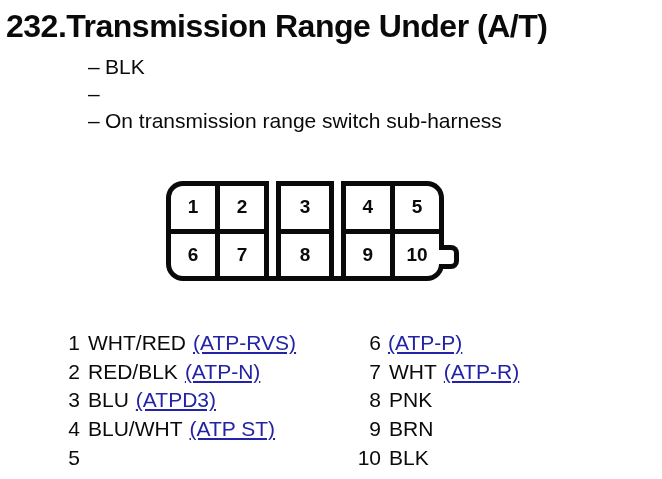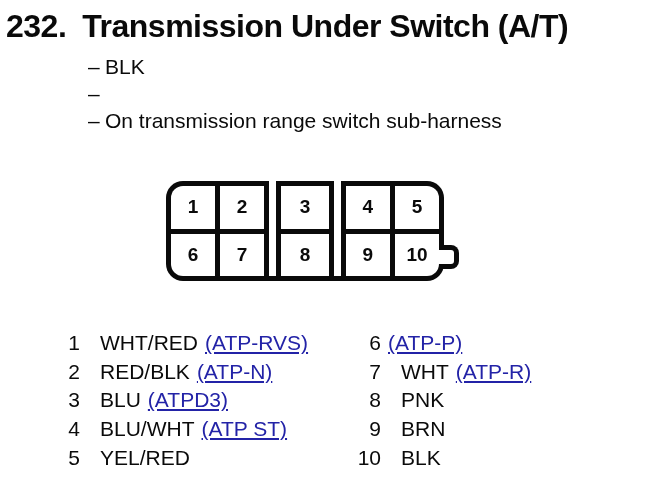--- a/index.html
+++ b/index.html
@@ -20,21 +20,20 @@
     color: var(--ink);
     overflow: hidden;
   }
 
   
   .title-row {
     position: absolute;
     left: 6px;
     top: 8px;
     display: flex;
-    gap: 16px;
     font-size: 32px;
     font-weight: 700;
     letter-spacing: -0.5px;
     white-space: nowrap;
   }
 
   
   .notes {
     position: absolute;
     left: 88px;
@@ -106,31 +105,31 @@
   .pinlist.right-col { left: 337px; }
   .pin-row {
     display: flex;
     align-items: center;
     height: 28.6px;
     white-space: nowrap;
   }
   .pin-no { text-align: right; }
   .pinlist.left-col  .pin-no { width: 26px; }
   .pinlist.right-col .pin-no { width: 44px; }
-  .pin-wire { margin-left: 20px; }
+  .pin-wire { margin-left: 8px; }
   .pin-code { margin-left: 7px; color: var(--accent-blue); text-decoration: underline; }
 </style>
 </head>
 <body>
 
 <div class="page">
 
   <div class="title-row">
     <span>232.</span>
-    <span>Transmission Under Switch (A/T)</span>
+    <span>Transmission Range Under (A/T)</span>
   </div>
 
   <div class="notes">
     <div class="note-line">
       <span class="note-dash">–</span>
       <span>BLK</span>
     </div>
     <div class="note-line">
       <span class="note-dash">–</span>
     </div>
@@ -174,21 +173,20 @@
       <span class="pin-wire">BLU</span>
       <span class="pin-code">(ATPD3)</span>
     </div>
     <div class="pin-row">
       <span class="pin-no">4</span>
       <span class="pin-wire">BLU/WHT</span>
       <span class="pin-code">(ATP ST)</span>
     </div>
     <div class="pin-row">
       <span class="pin-no">5</span>
-      <span class="pin-wire">YEL/RED</span>
     </div>
   </div>
 
   <div class="pinlist right-col">
     <div class="pin-row">
       <span class="pin-no">6</span>
       <span class="pin-code">(ATP-P)</span>
     </div>
     <div class="pin-row">
       <span class="pin-no">7</span>

